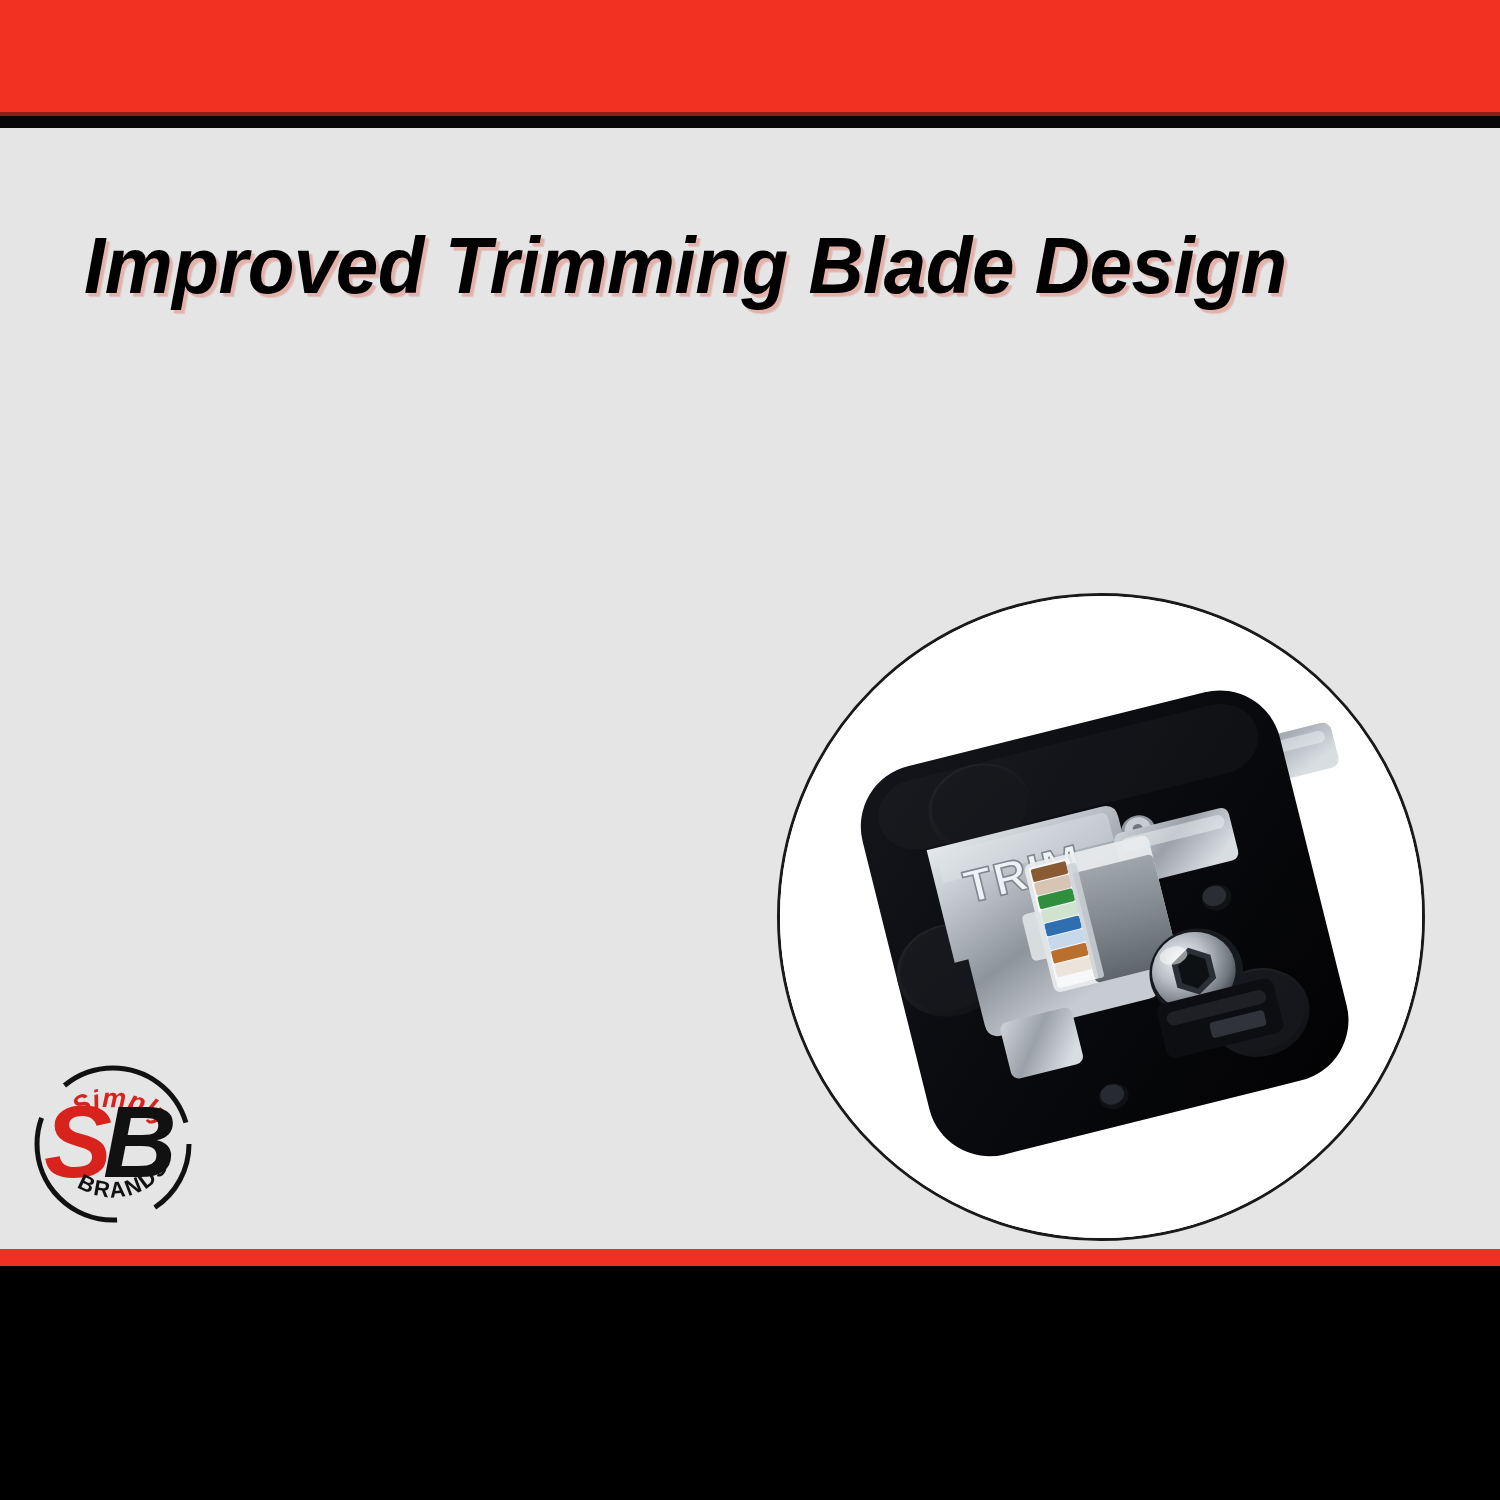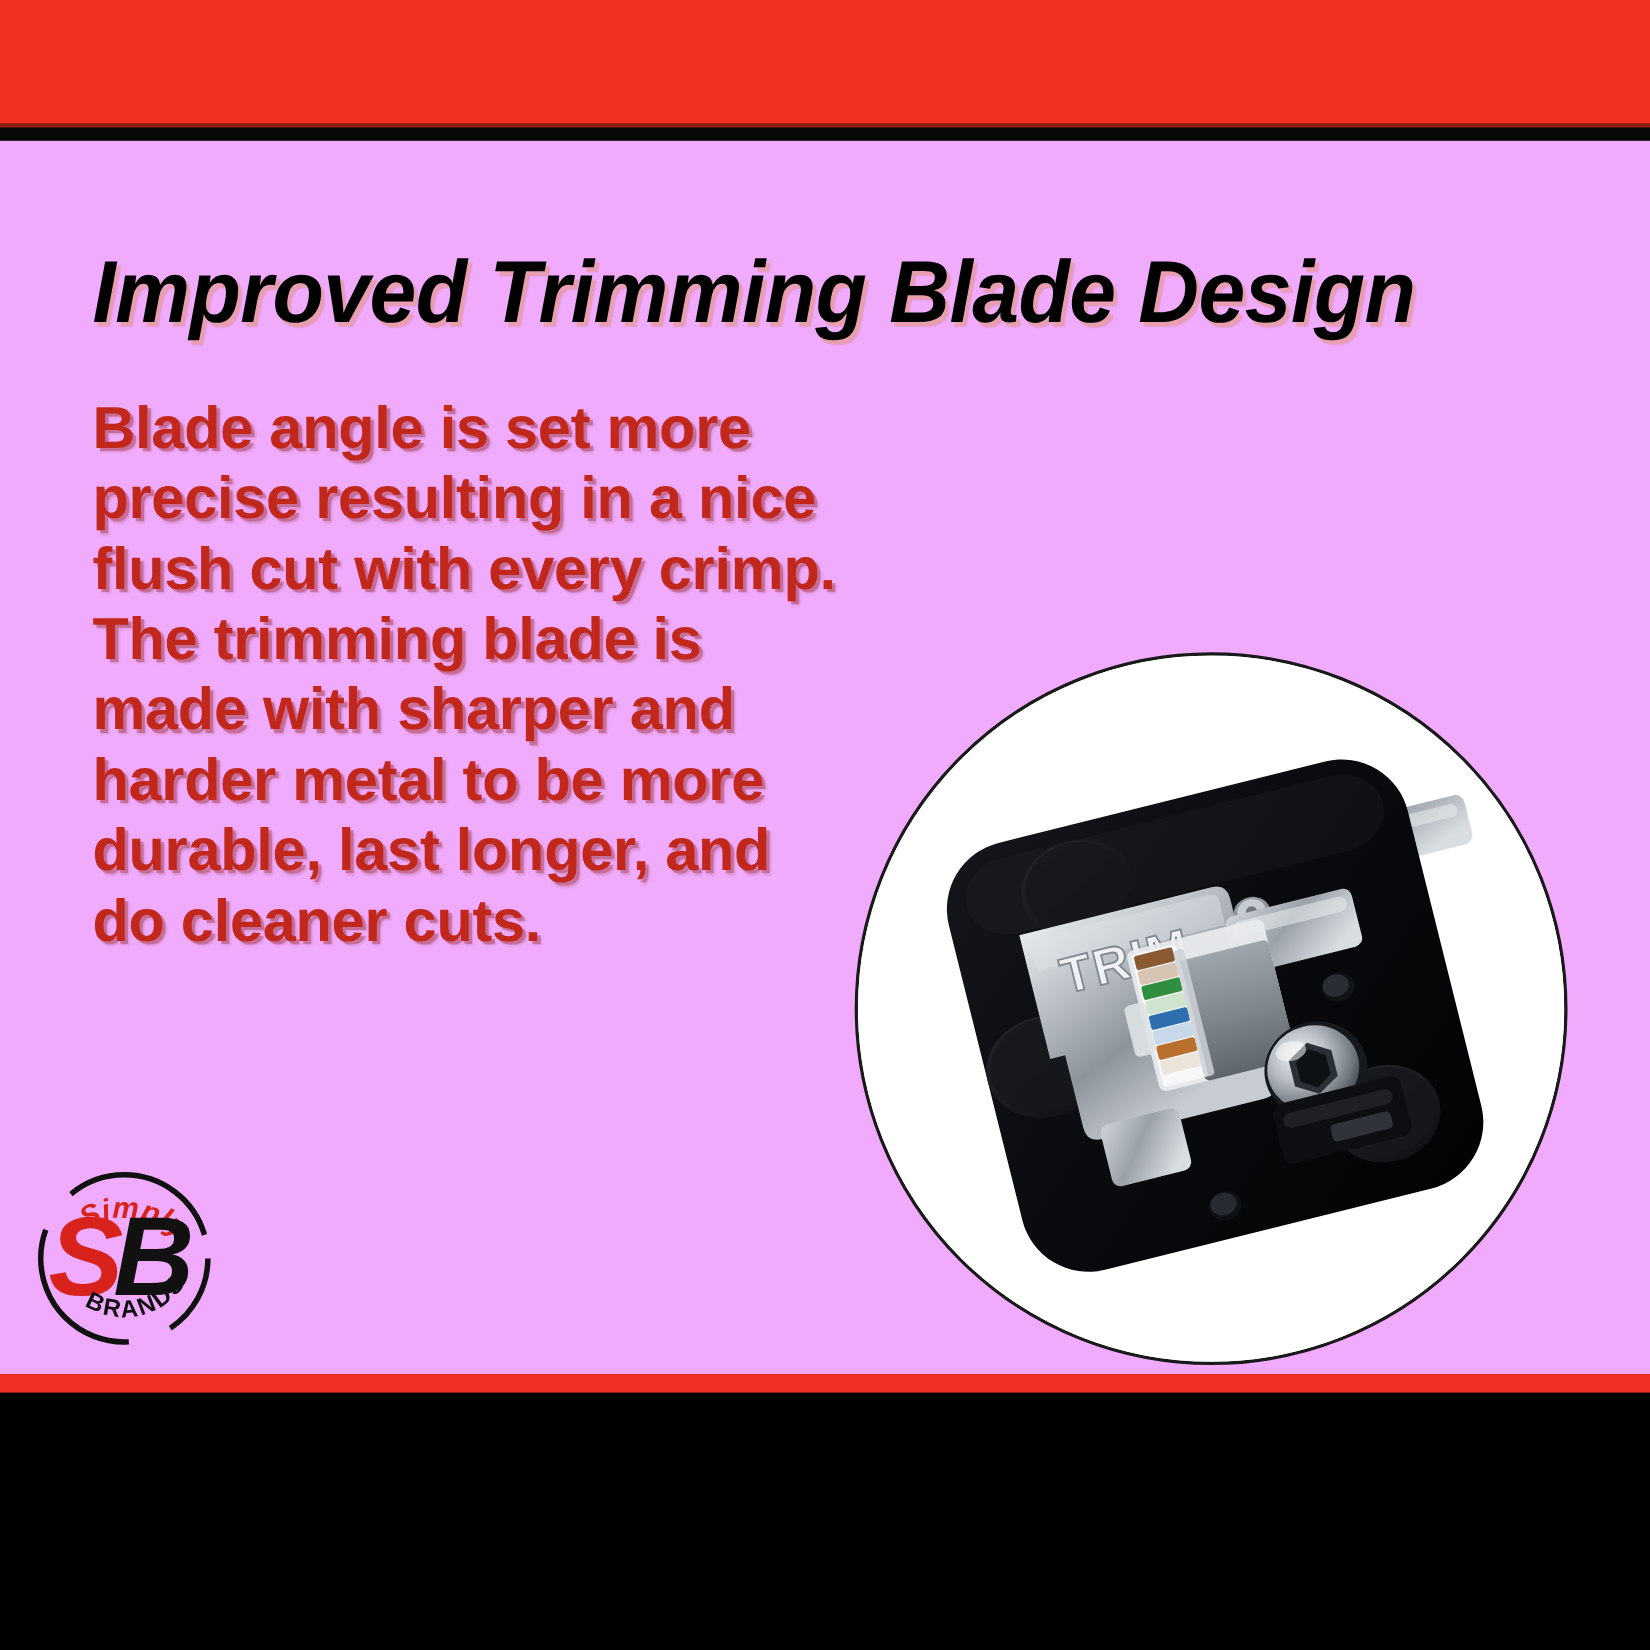--- a/index.html
+++ b/index.html
@@ -9,21 +9,21 @@
     background: #ffffff;
   }
   body {
     font-family: "Liberation Sans", "DejaVu Sans", sans-serif;
   }
 
   .page {
     position: relative;
     width: 1500px;
     height: 1500px;
-    background: #f0abfc;
+    background: #e5e5e5;
     overflow: hidden;
   }
 
   
   .band-top-red {
     position: absolute;
     left: 0; top: 0;
     width: 1500px;
     height: 113px;
     background: #f23122;
@@ -129,21 +129,20 @@
 <body>
 
 <div class="page">
 
   <div class="band-top-red"></div>
   <div class="band-top-darkred"></div>
   <div class="band-top-black"></div>
 
   <div class="headline">Improved Trimming Blade Design</div>
 
-  <div class="body-copy">Blade angle is set more precise resulting in a nice flush cut with every crimp. The trimming blade is made with sharper and harder metal to be more durable, last longer, and do cleaner cuts.</div>
 
   <div class="product-circle">
     <svg class="product-svg" viewBox="0 0 642 642">
       <defs>
         <linearGradient id="bodyGrad" x1="0" y1="0" x2="1" y2="1">
           <stop offset="0%" stop-color="#15161b"></stop>
           <stop offset="45%" stop-color="#0a0b0f"></stop>
           <stop offset="100%" stop-color="#020203"></stop>
         </linearGradient>
         <linearGradient id="metalGrad" x1="0" y1="0" x2="0.4" y2="1">

